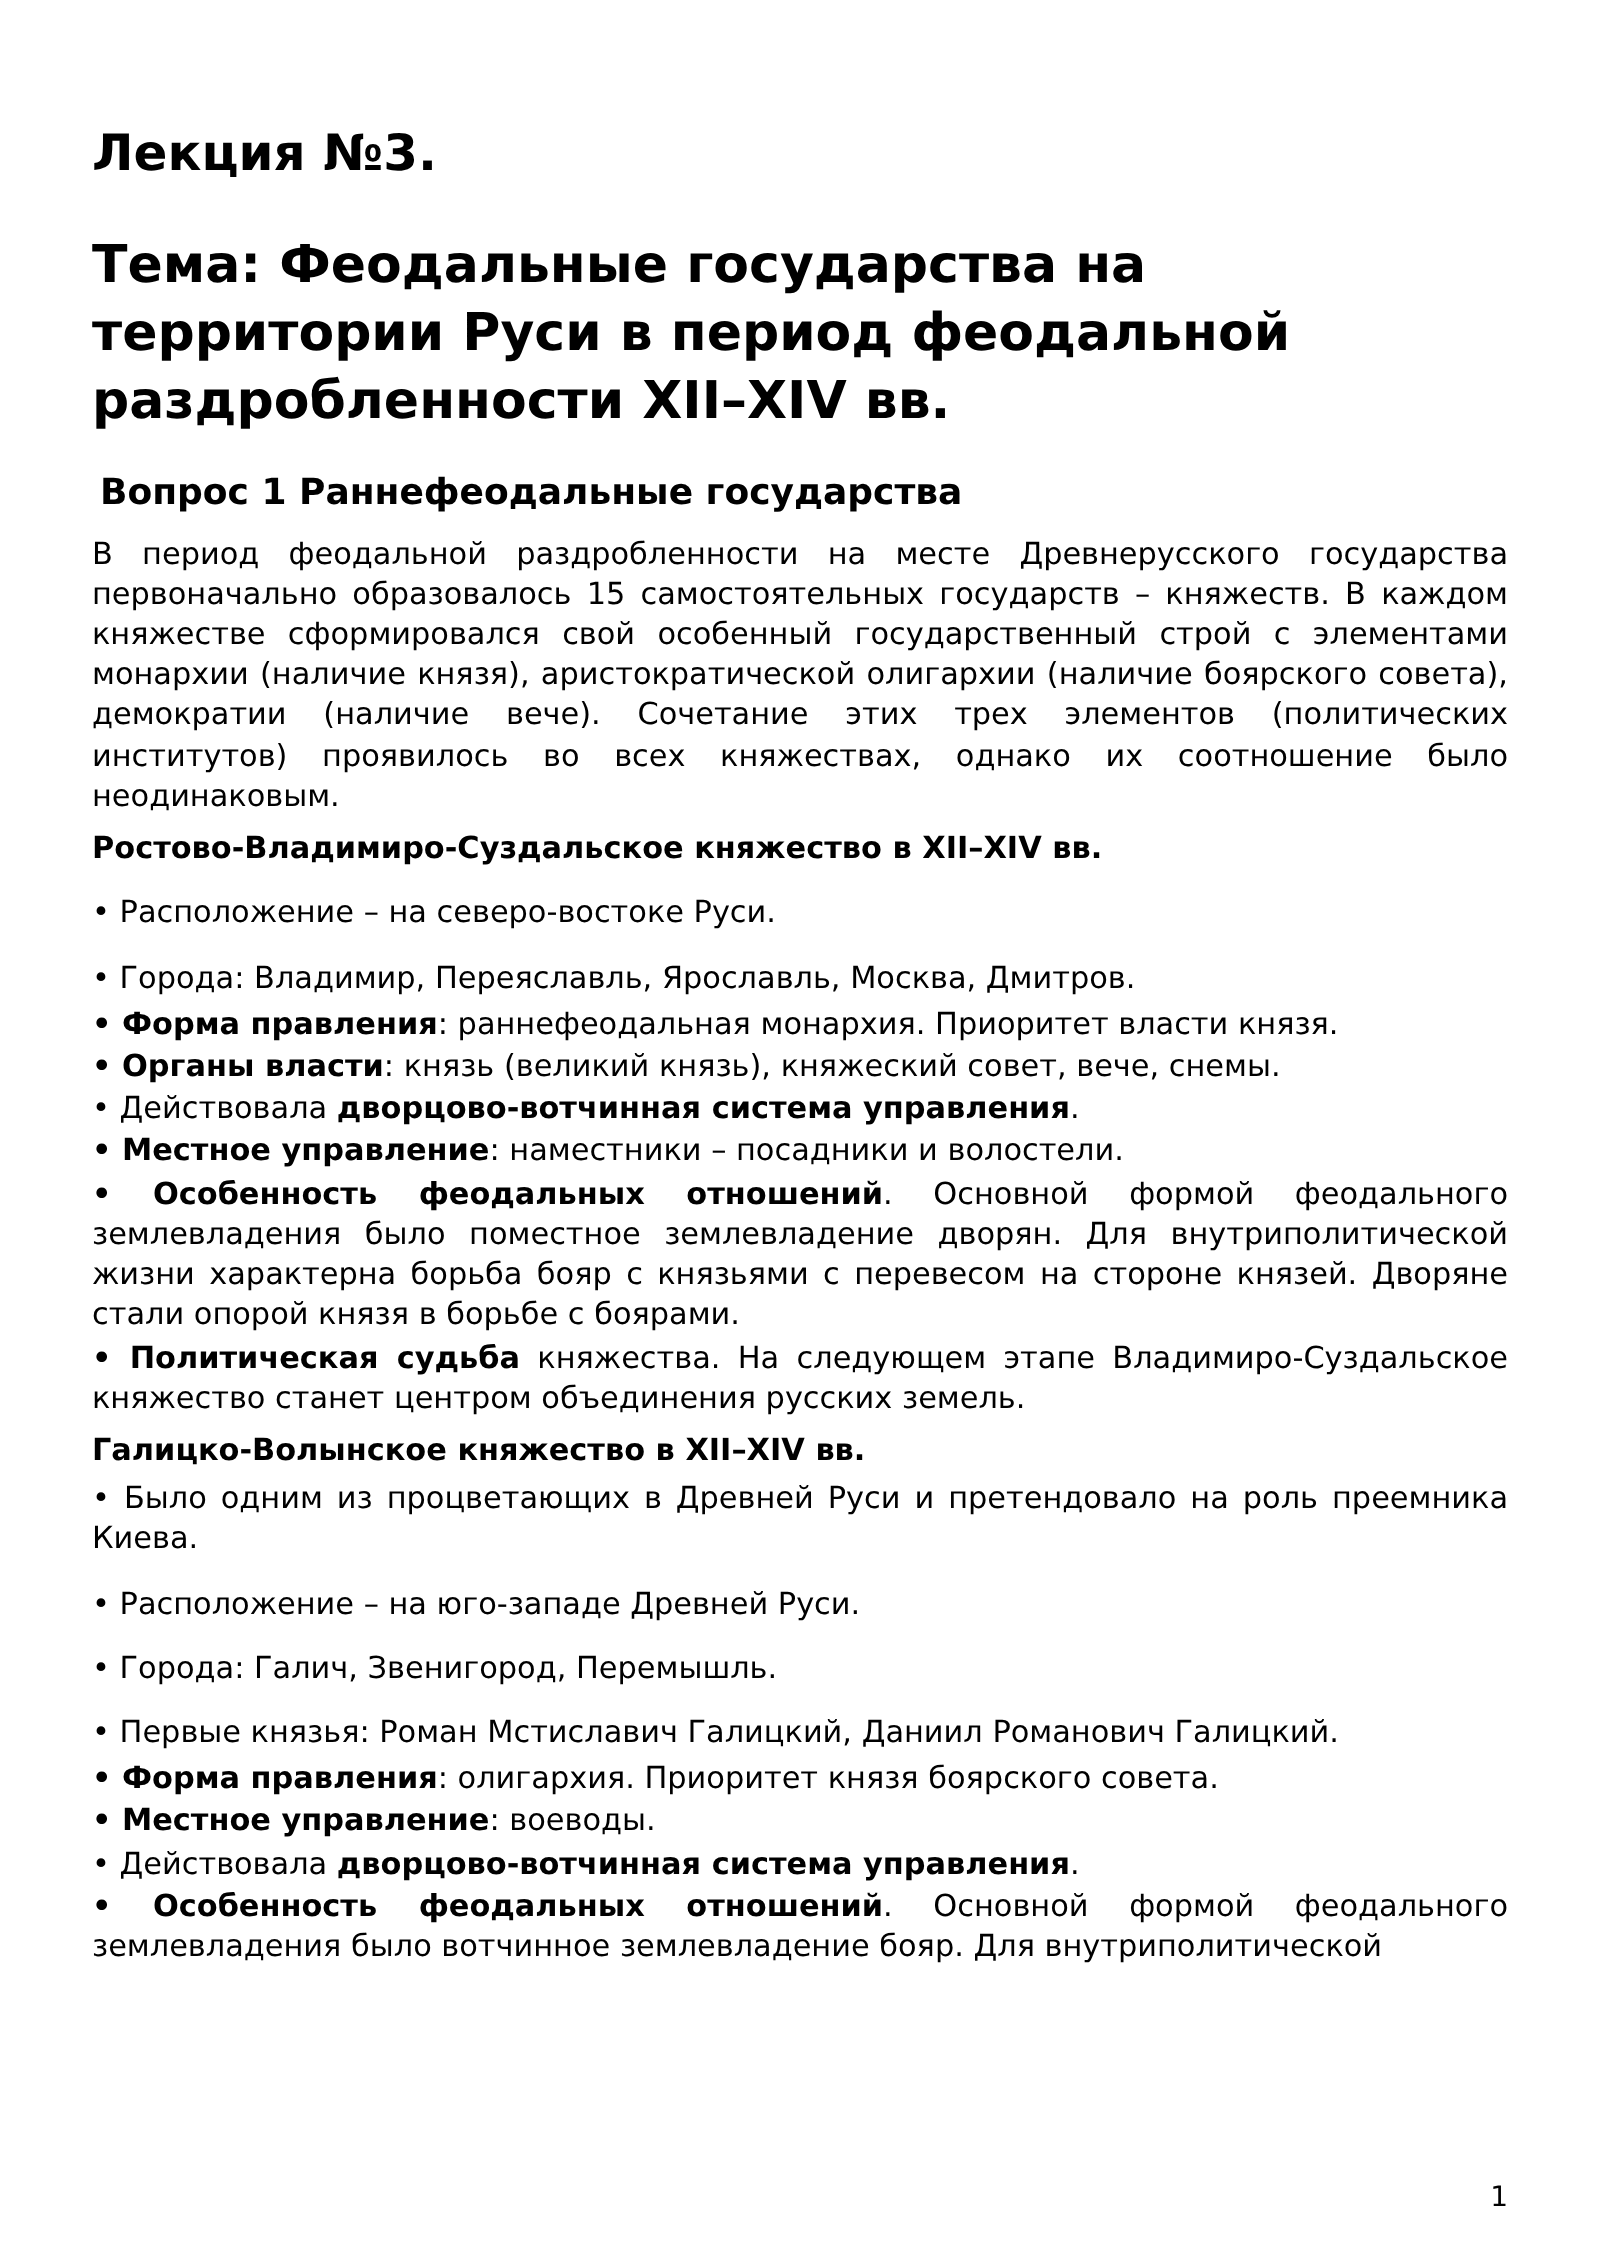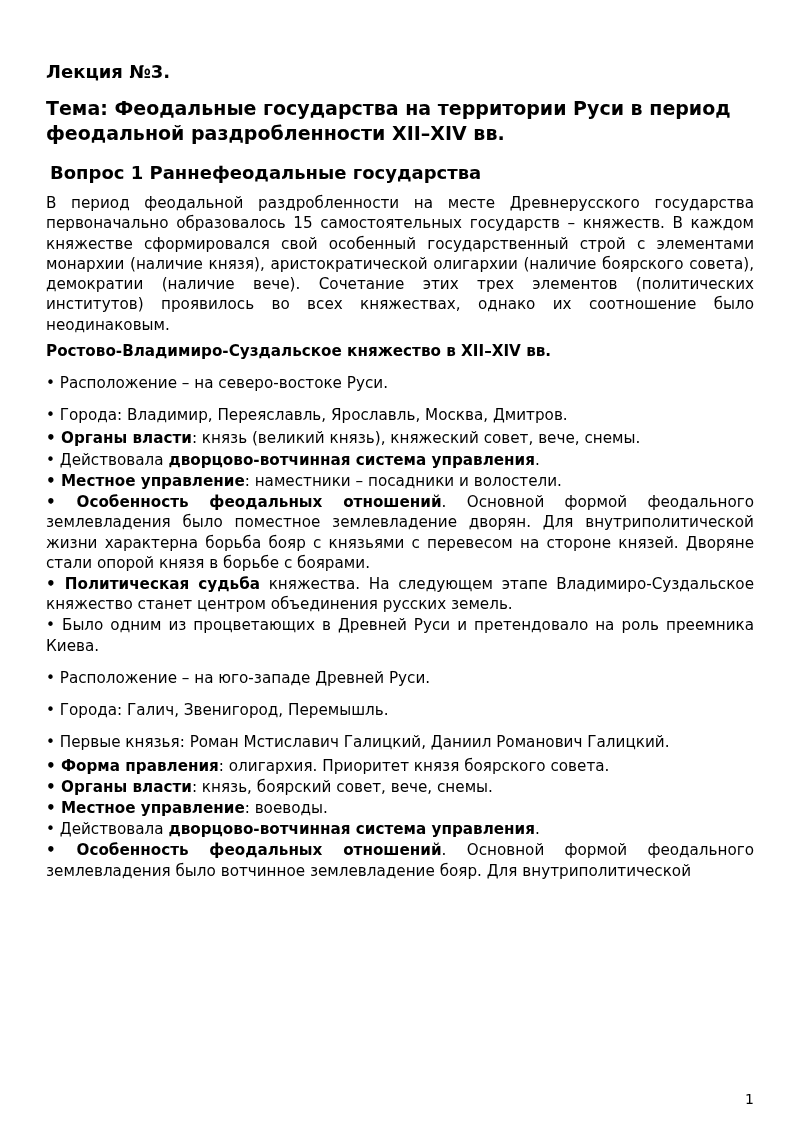--- a/index.html
+++ b/index.html
@@ -19,26 +19,26 @@
     padding: 50px 46px 30px 46px;
     background: #ffffff;
     overflow: hidden;
   }
   .doc {
     font-size: 15.2px;
     line-height: 1.33;
   }
   .lecture-title {
     font-weight: bold;
-    font-size: 18px;
-    margin: 10px 0 12px 0;
+    font-size: 25px;
+    margin: 10px 0 24px 0;
   }
   .topic-title {
     font-weight: bold;
-    font-size: 19px;
+    font-size: 26px;
     line-height: 1.3;
     margin: 0 0 16px 0;
   }
   .question-title {
     font-weight: bold;
     font-size: 18px;
     margin: 12px 0 8px 4px;
   }
   p.just {
     text-align: justify;
@@ -82,55 +82,56 @@
 
     <div class="subhead">Ростово-Владимиро-Суздальское княжество в XII–XIV вв.</div>
 
     <p class="bullet spaced">
       <span>• Расположение – на северо-востоке Руси.</span>
     </p>
     <p class="bullet spaced">
       <span>• Города: Владимир, Переяславль, Ярославль, Москва, Дмитров.</span>
     </p>
     <p class="bullet tight">
+      <span class="b">• Форма правления</span><span>: раннефеодальная монархия. Приоритет власти князя.</span>
+    </p>
+    <p class="bullet tight">
       <span class="b">• Органы власти</span><span>: князь (великий князь), княжеский совет, вече, снемы.</span>
     </p>
     <p class="bullet tight">
       <span>• Действовала </span><span class="b">дворцово-вотчинная система управления</span><span>.</span>
     </p>
     <p class="bullet tight">
       <span class="b">• Местное управление</span><span>: наместники – посадники и волостели.</span>
     </p>
     <p class="just tight">
       <span class="b">• Особенность феодальных отношений</span><span>. Основной формой феодального землевладения было поместное землевладение дворян. Для внутриполитической жизни характерна борьба бояр с князьями с перевесом на стороне князей. Дворяне стали опорой князя в борьбе с боярами.</span>
     </p>
     <p class="just tight">
       <span class="b">• Политическая судьба</span><span> княжества. На следующем этапе Владимиро-Суздальское княжество станет центром объединения русских земель.</span>
     </p>
 
+    <div class="subhead">Галицко-Волынское княжество в XII–XIV вв.</div>
 
     <p class="just spaced">
       <span>• Было одним из процветающих в Древней Руси и претендовало на роль преемника Киева.</span>
     </p>
     <p class="bullet spaced">
       <span>• Расположение – на юго-западе Древней Руси.</span>
     </p>
     <p class="bullet spaced">
       <span>• Города: Галич, Звенигород, Перемышль.</span>
     </p>
     <p class="bullet spaced">
       <span>• Первые князья: Роман Мстиславич Галицкий, Даниил Романович Галицкий.</span>
     </p>
     <p class="bullet tight">
       <span class="b">• Форма правления</span><span>: олигархия. Приоритет князя боярского совета.</span>
     </p>
     <p class="bullet tight">
-      <span class="b">• Органы власти</span><span>: князь, боярский совет, вече, снемы.</span>
-    </p>
-    <p class="bullet tight">
       <span class="b">• Местное управление</span><span>: воеводы.</span>
     </p>
     <p class="bullet tight">
       <span>• Действовала </span><span class="b">дворцово-вотчинная система управления</span><span>.</span>
     </p>
     <p class="just tight">
       <span class="b">• Особенность феодальных отношений</span><span>. Основной формой феодального землевладения было вотчинное землевладение бояр. Для внутриполитической</span>
     </p>
 
   </div>

